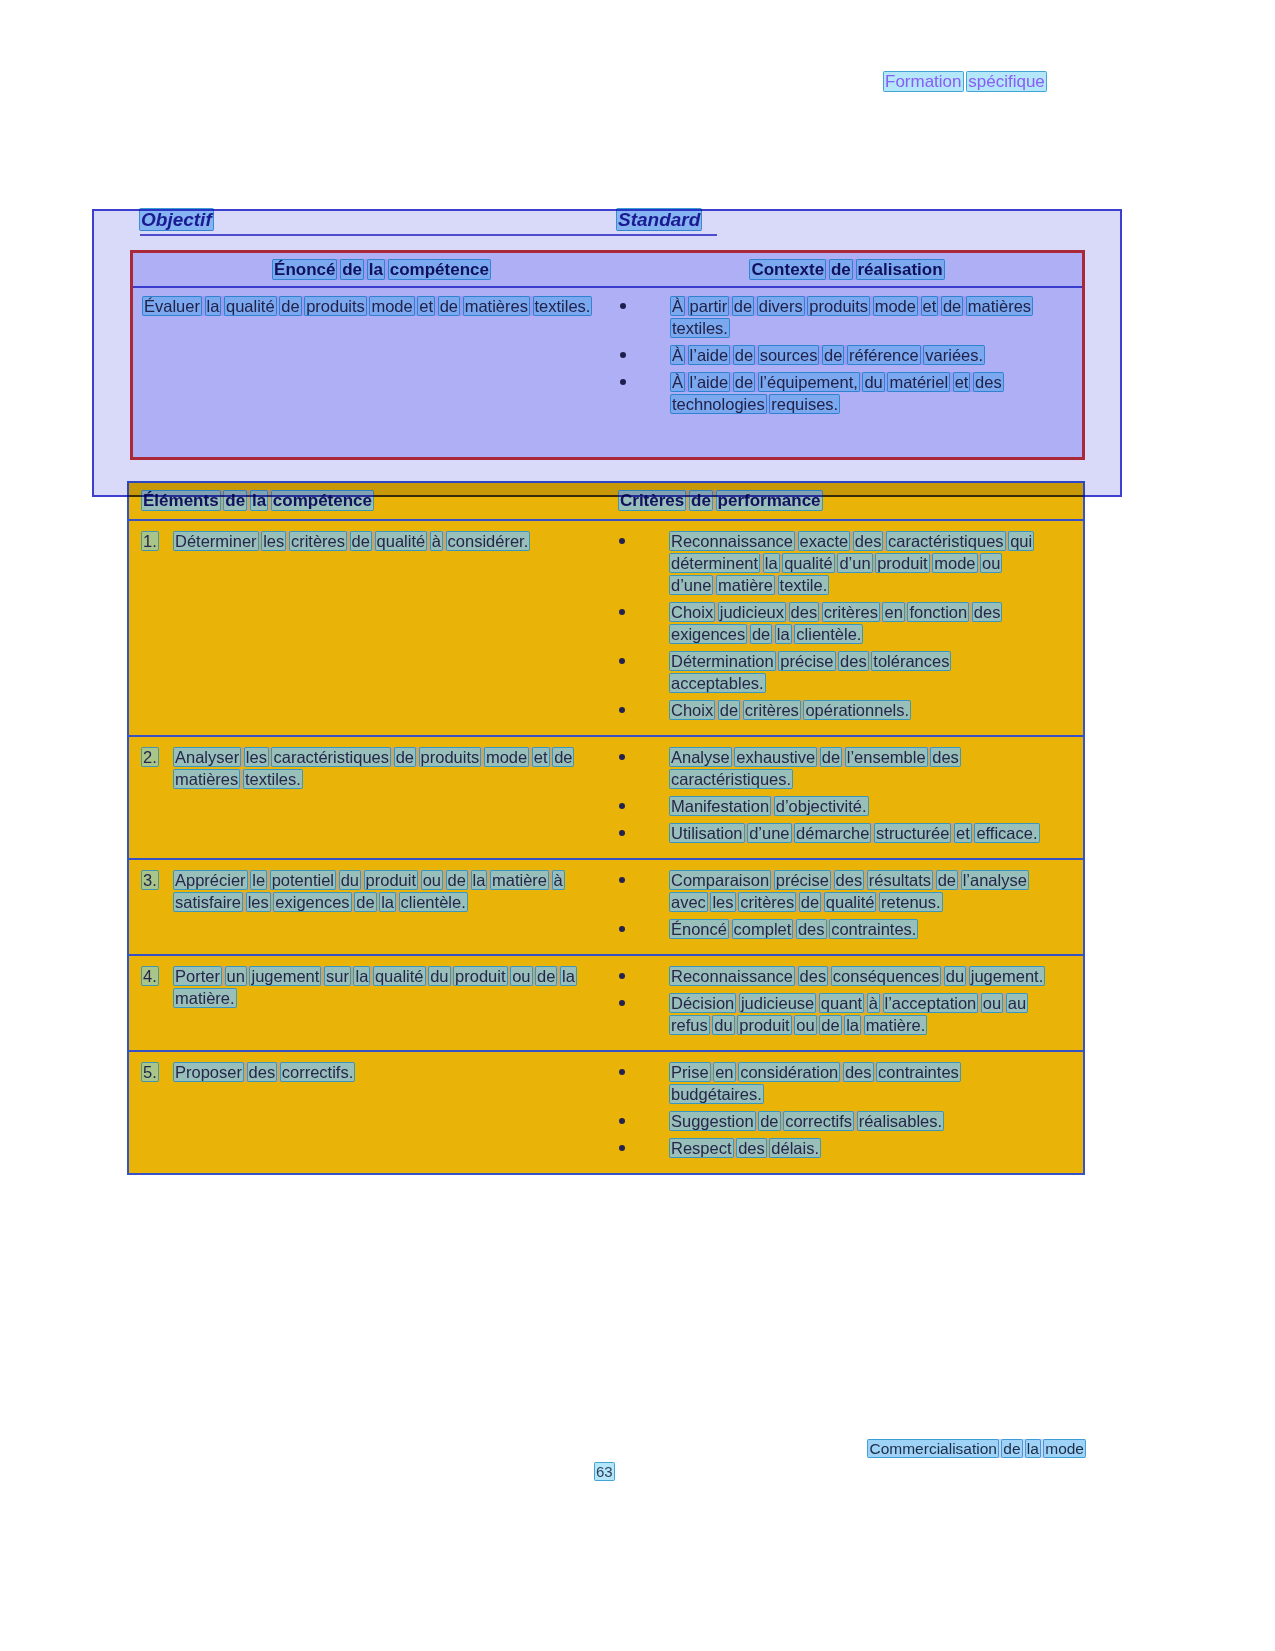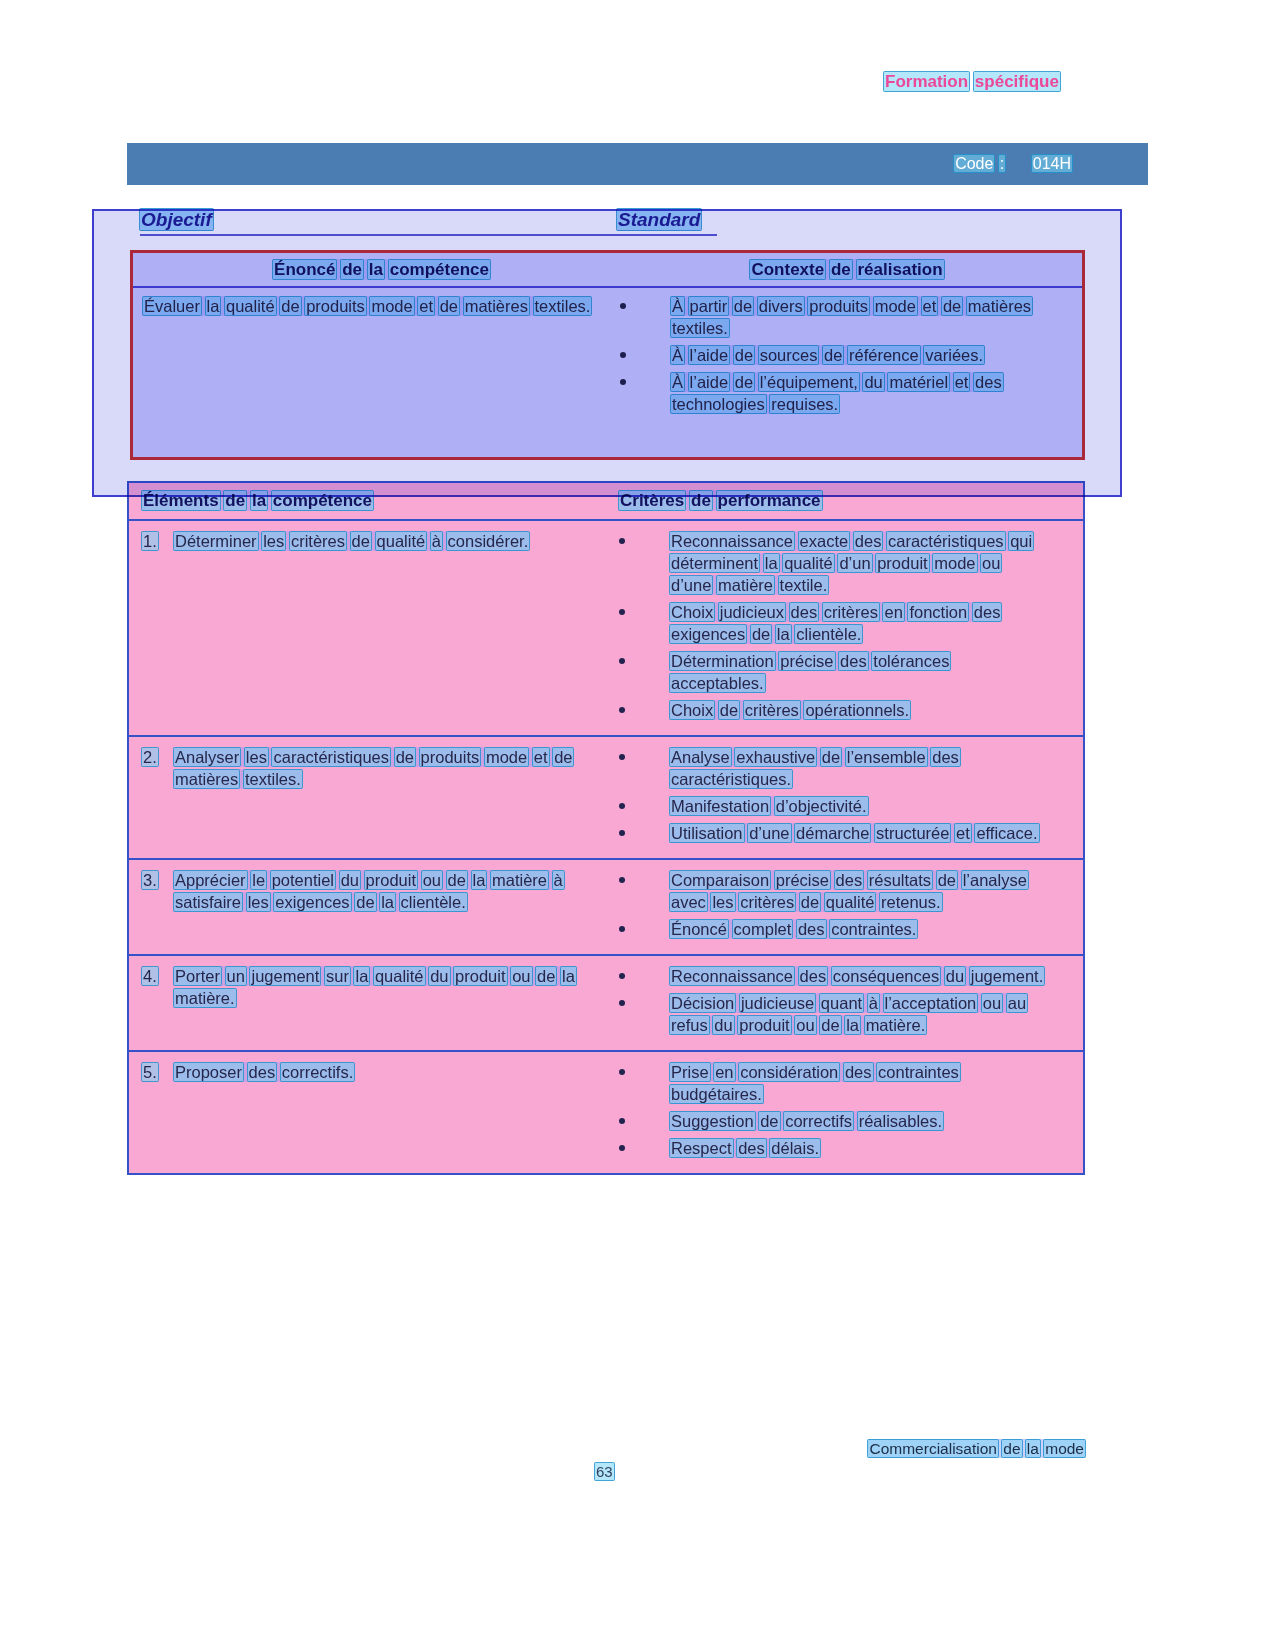--- a/index.html
+++ b/index.html
@@ -5,21 +5,21 @@
   html,body{margin:0;padding:0;}
   body{background:#e8e8e8;}
   .page{position:relative;width:1275px;height:1651px;background:#ffffff;overflow:hidden;
         font-family:"Liberation Sans", sans-serif;font-size:16.5px;line-height:22px;color:#26264b;}
 
   
   .w{background:rgba(116,212,244,.55);box-shadow:0 0 0 1px rgba(32,148,204,.85);border-radius:1px;padding:0 1px;}
   
   .lav{background:rgba(150,150,242,.45);padding:1px 0;-webkit-box-decoration-break:clone;box-decoration-break:clone;}
 
-  .formation{position:absolute;top:71px;left:884px;font-size:17px;color:#ec4899;font-weight:bold;}
+  .formation{position:absolute;top:71px;left:884px;font-size:17px;color:#8b5cf6;}
 
   .banner{position:absolute;top:143px;left:127px;width:1021px;height:42px;background:#4c7db2;}
   .code{position:absolute;top:10px;right:76px;color:#ffffff;font-size:16px;white-space:nowrap;}
   .code .val{margin-left:22px;}
 
   .objstd{position:absolute;top:209px;left:140px;width:940px;display:flex;
           font-size:19px;font-weight:bold;font-style:italic;color:#1e1e96;}
   .objstd .cl{flex:0 0 477px;}
   .objstd .cr{flex:1;}
   .objline{position:absolute;top:234px;left:140px;width:577px;border-top:2px solid #5a5ad2;}
@@ -28,21 +28,21 @@
           border:3px solid #c8303a;background:rgba(138,138,243,.42);overflow:hidden;}
   .rb-head{display:flex;padding:6px 8px 5px 10px;border-bottom:2px solid #4545d2;
            font-weight:bold;font-size:17px;color:#12125e;text-align:center;}
   .rb-head .cl{flex:0 0 477px;}
   .rb-head .cr{flex:1;}
   .rb-body{display:flex;padding:7px 8px 0 10px;}
   .rb-body .cl{flex:0 0 477px;padding-right:26px;box-sizing:border-box;}
   .rb-body .cr{flex:1;padding-right:24px;}
 
   .etable{position:absolute;top:481px;left:127px;width:958px;box-sizing:border-box;
-          border:2px solid #3552c8;background:#f9a8d4;}
+          border:2px solid #3552c8;background:#eab308;}
   .et-head{display:flex;padding:7px 8px 7px 13px;border-bottom:2px solid #3552c8;
            font-weight:bold;font-size:17px;color:#12125e;}
   .et-head .cl{flex:0 0 477px;}
   .et-head .cr{flex:1;}
   .trow{display:flex;padding:9px 8px 9px 13px;border-bottom:2px solid #3552c8;}
   .trow:last-child{border-bottom:none;}
   .trow .cl{flex:0 0 477px;padding-right:40px;box-sizing:border-box;}
   .trow .cr{flex:1;padding-right:30px;}
 
   .bullet{display:flex;margin:0 0 5px;}
@@ -61,26 +61,20 @@
 </style>
 </head>
 <body>
 
 <div class="page">
 
   <div class="formation">
     <span class="hlw"><span class="w">Formation</span> <span class="w">spécifique</span></span>
   </div>
 
-  <div class="banner">
-    <div class="code">
-      <span class="hlw"><span class="w">Code</span> <span class="w">:</span></span>
-      <span class="hlw val"><span class="w">014H</span></span>
-    </div>
-  </div>
 
   <div class="objstd">
     <div class="cl">
       <span class="lav hlw"><span class="w">Objectif</span></span>
     </div>
     <div class="cr">
       <span class="lav hlw"><span class="w">Standard</span></span>
     </div>
   </div>
   <div class="objline"></div>

